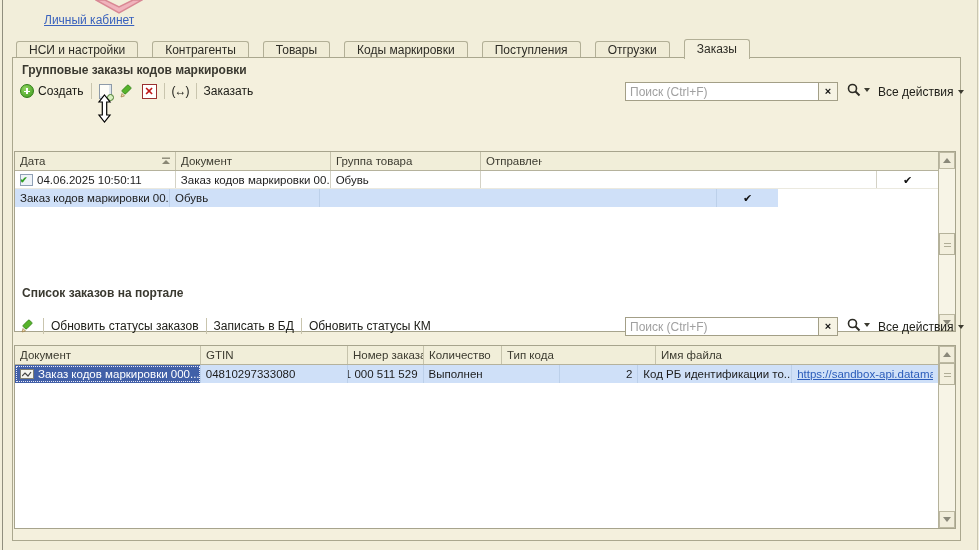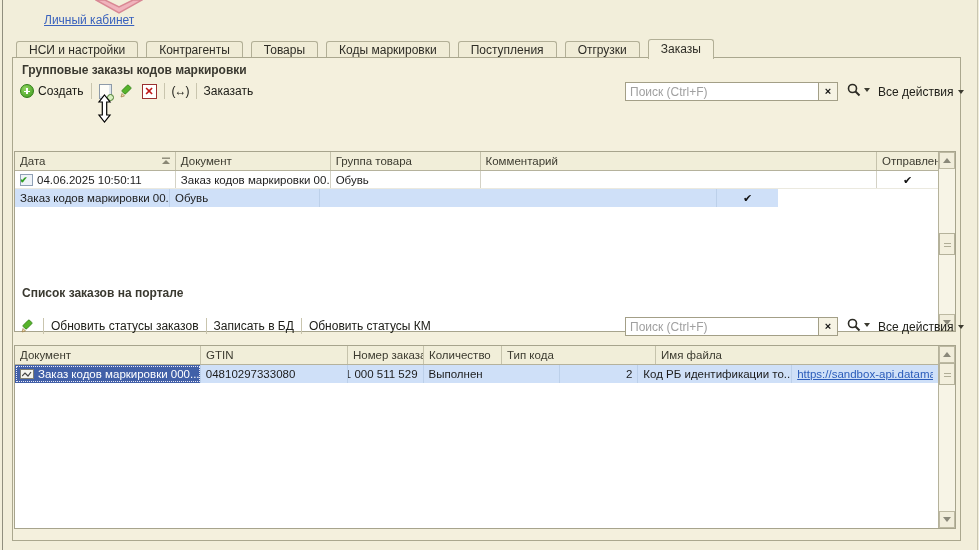--- a/index.html
+++ b/index.html
@@ -12,21 +12,21 @@
   .win-left-line { left:2px; top:0; width:1px; height:550px; background:#908e7e; }
   .win-right-line { left:977px; top:0; width:1px; height:550px; background:#c9c6b2; }
 
   
   .top-link { left:44px; top:13px; color:#3a62bd; text-decoration:underline; cursor:pointer; }
 
   
   .red-arrow { left:95px; top:0; }
 
   
-  .tabbar { left:16px; top:40px; height:19px; display:flex; align-items:flex-end; gap:8px;text-align:right; }
+  .tabbar { left:16px; top:40px; height:19px; display:flex; align-items:flex-end; gap:14px;text-align:right; }
   .tab { height:18px; line-height:17px; padding:0 12px; background:#f0ecd6; border:1px solid #b2af96; border-bottom:none; border-radius:3px 3px 0 0; color:#2e2d26; cursor:pointer; white-space:nowrap; }
   .tab.active { height:20px; line-height:19px; background:#f4f0dd; position:relative; z-index:3; }
 
   
   .panel { left:12px; top:57px; width:949px; height:484px; background:#f4f0dd; border:1px solid #aaa78e; }
 
   .caption { color:#3a3930; white-space:nowrap;font-weight:bold; }
   .cap1 { left:22px; top:63px; }
   .cap2 { left:22px; top:286px; }
 
@@ -173,21 +173,20 @@
     <div class="thead">
       <div class="th" style="width:161px">
         <span>Дата</span>
         <svg class="sortmark" width="10" height="9" viewBox="0 0 10 9">
           <polygon points="1,8 9,8 5,4" fill="#8a8775"></polygon>
             <rect x="1" y="1.5" width="8" height="1.4" fill="#8a8775"></rect>
         </svg>
       </div>
       <div class="th" style="width:155px">Документ</div>
       <div class="th" style="width:150px">Группа товара</div>
-      <div class="th" style="width:397px">Комментарий</div>
       <div class="th" style="width:61px">Отправлен</div>
     </div>
     <div class="trow plain">
       <div class="td" style="width:161px">
           <span class="sheet-icon"></span>
           <span>04.06.2025 10:50:11</span>
         </div>
       <div class="td" style="width:155px">Заказ кодов маркировки 00...</div>
       <div class="td" style="width:150px">Обувь</div>
       <div class="td" style="width:397px"></div>

